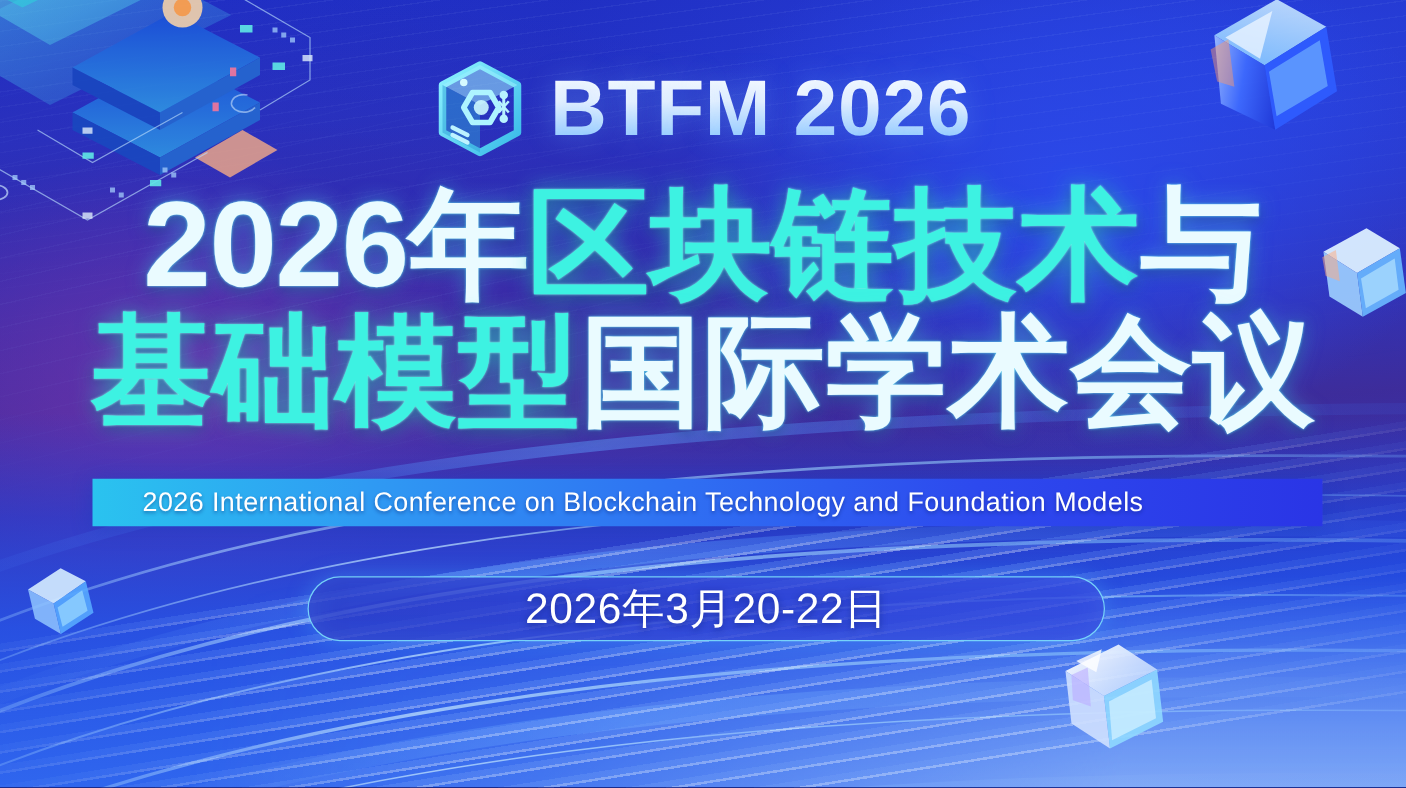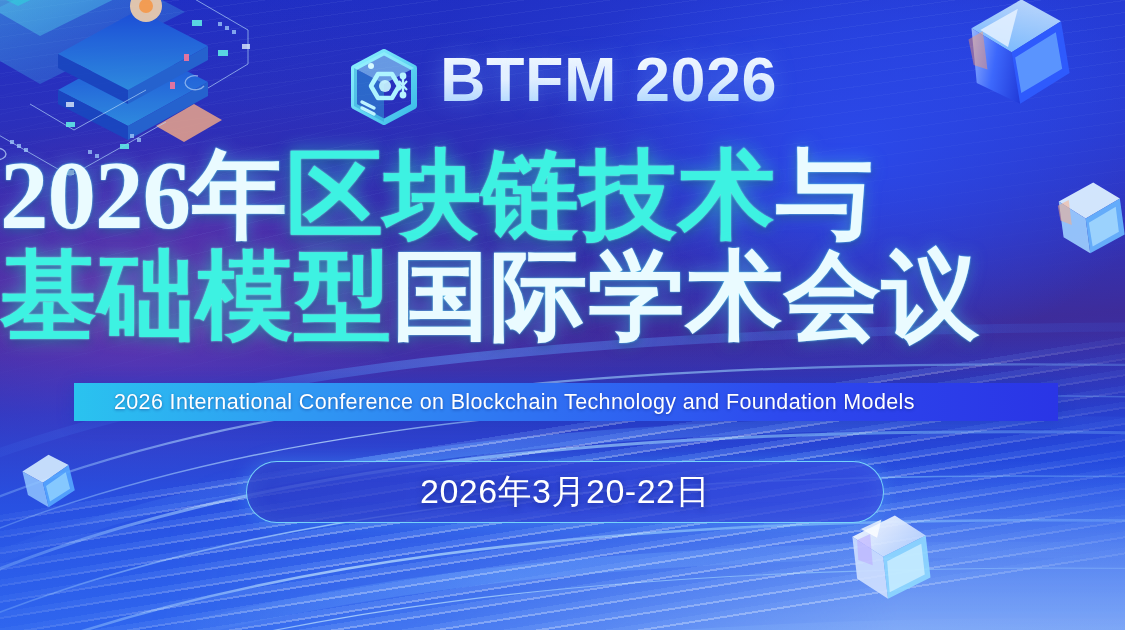--- a/index.html
+++ b/index.html
@@ -59,32 +59,32 @@
   .art{position:absolute;}
   .iso-art{left:-30px;top:-46px;width:330px;height:250px;}
   .skyline{left:402px;bottom:14px;width:330px;height:100px;}
   .crystal-tr{right:30px;top:-14px;width:150px;height:140px;}
   .crystal-r{right:-12px;top:160px;width:92px;height:110px;}
   .crystal-br{right:178px;bottom:18px;width:110px;height:115px;}
   .crystal-bl{left:12px;bottom:112px;width:72px;height:78px;}
 
   
   .logo-row{position:absolute;left:0;right:0;top:48px;display:flex;
-    justify-content:center;gap:20px;}
+    align-items:center;justify-content:center;gap:20px;}
   .logo-mark{width:72px;height:78px;flex:0 0 auto;}
   .logo-text{
     font-size:63px;font-weight:bold;letter-spacing:.5px;line-height:1;
     background:linear-gradient(180deg,#ffffff 0%,#f3f7ff 40%,#a8d4ff 78%,#7cc0ff 100%);
     -webkit-background-clip:text;background-clip:text;color:transparent;
     text-shadow:0 0 22px rgba(120,190,255,.35);
     white-space:nowrap;
   }
 
   
-  .title-wrap{position:absolute;left:0;right:0;top:146px;font-family:Liberation Serif, serif;}
+  .title-wrap{position:absolute;left:0;right:0;top:146px;text-align:center;}
   .title-line{
     font-size:97px;font-weight:bold;line-height:1.04;white-space:nowrap;
     letter-spacing:1px;
   }
   .t-white{color:#eafbff;text-shadow:0 0 2px #6fe9ff,0 0 16px rgba(90,210,255,.55),0 3px 10px rgba(10,20,90,.55);}
   .t-cyan{color:#3df2e2;text-shadow:0 0 2px #8ffff3,0 0 18px rgba(60,240,220,.6),0 3px 10px rgba(10,20,90,.5);}
   .title-line .num{letter-spacing:-1px;}
 
   
   .sub-bar{
@@ -93,21 +93,21 @@
     display:flex;align-items:center;padding-left:40px;
     box-shadow:0 2px 16px rgba(25,60,190,.45);
   }
   .sub-bar span{
     color:#ffffff;font-size:21.5px;letter-spacing:.35px;white-space:nowrap;
     text-shadow:0 1px 3px rgba(10,30,110,.45);
   }
 
   
   .pill{
-    position:absolute;left:246px;top:461px;width:638px;height:62px;border-radius:31px;
+    position:absolute;left:246px;top:461px;width:638px;height:52px;border-radius:31px;
     background:linear-gradient(90deg,rgba(44,62,200,.82) 0%,rgba(48,66,212,.80) 50%,rgba(52,74,222,.80) 100%);
     border:1.5px solid rgba(130,235,255,.85);
     display:flex;align-items:center;justify-content:center;gap:40px;
     box-shadow:0 0 18px rgba(80,180,255,.35), inset 0 0 22px rgba(120,200,255,.12);
   }
   .pill span{color:#ffffff;font-size:34px;letter-spacing:.5px;white-space:nowrap;
     text-shadow:0 2px 6px rgba(8,24,100,.5);}
 </style>
 </head>
 <body>

